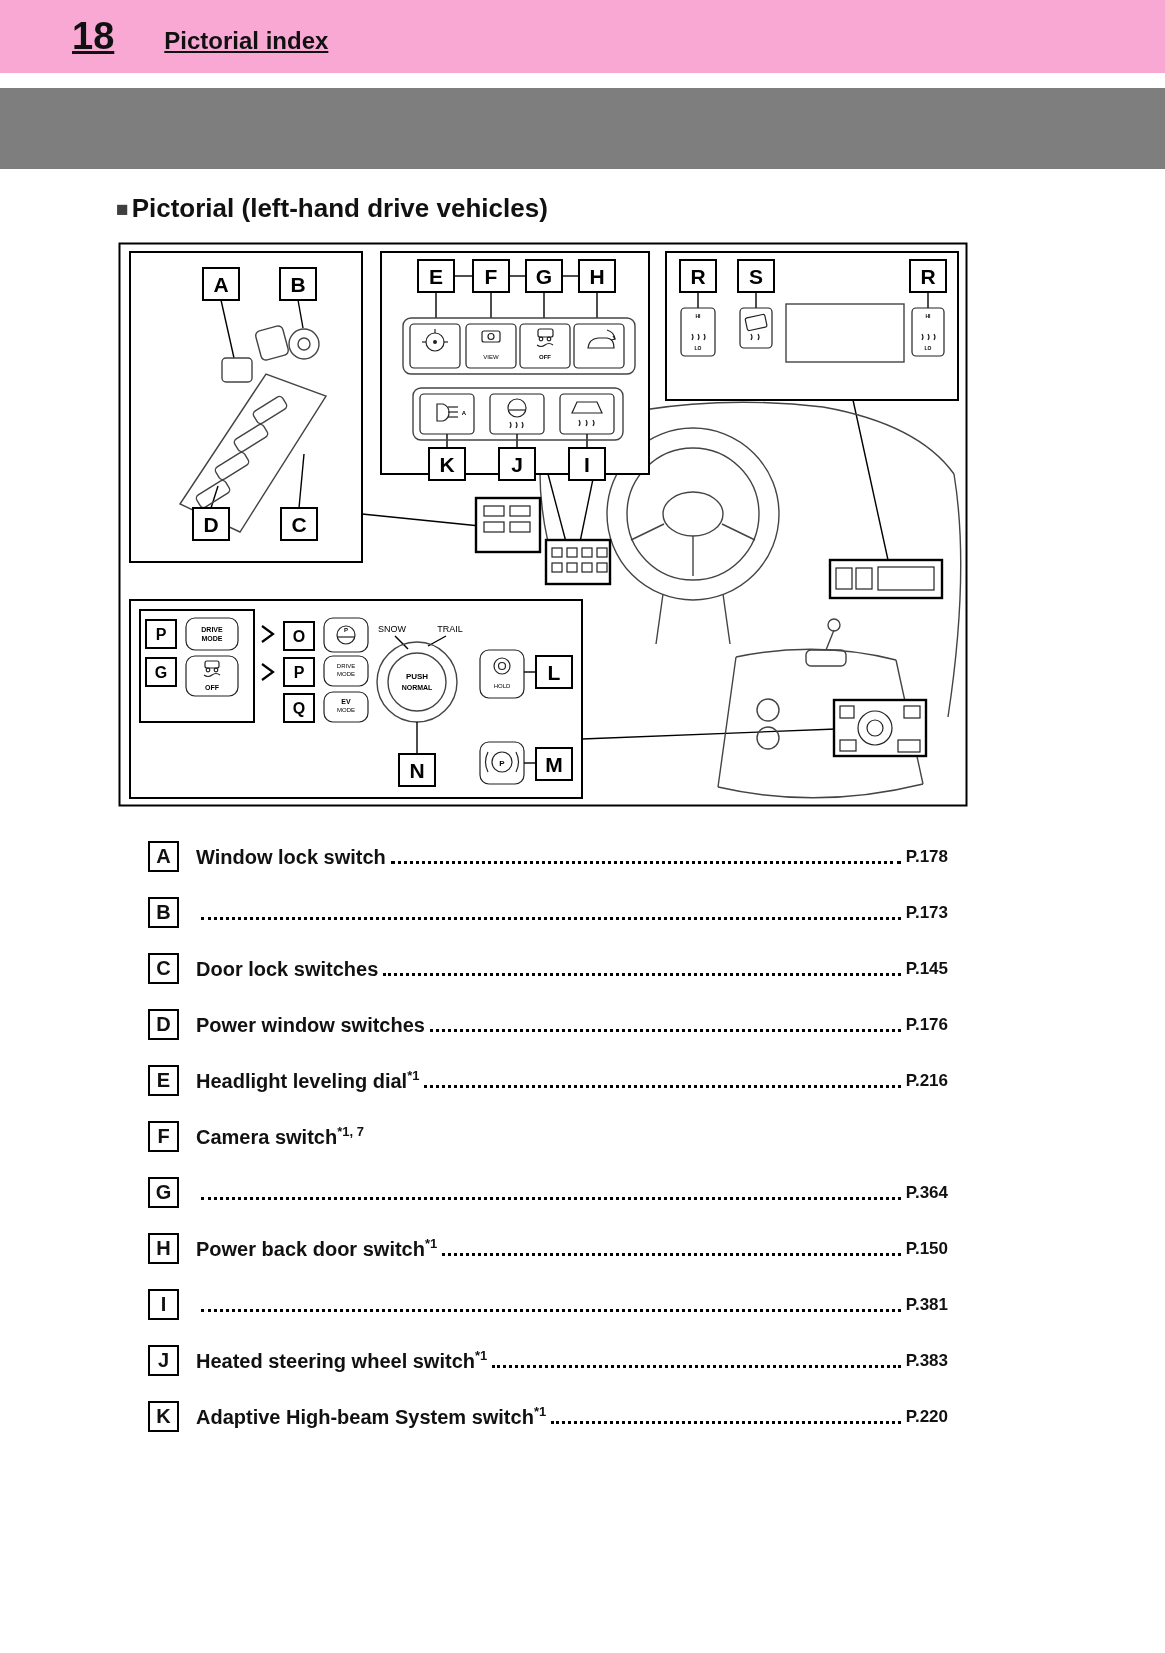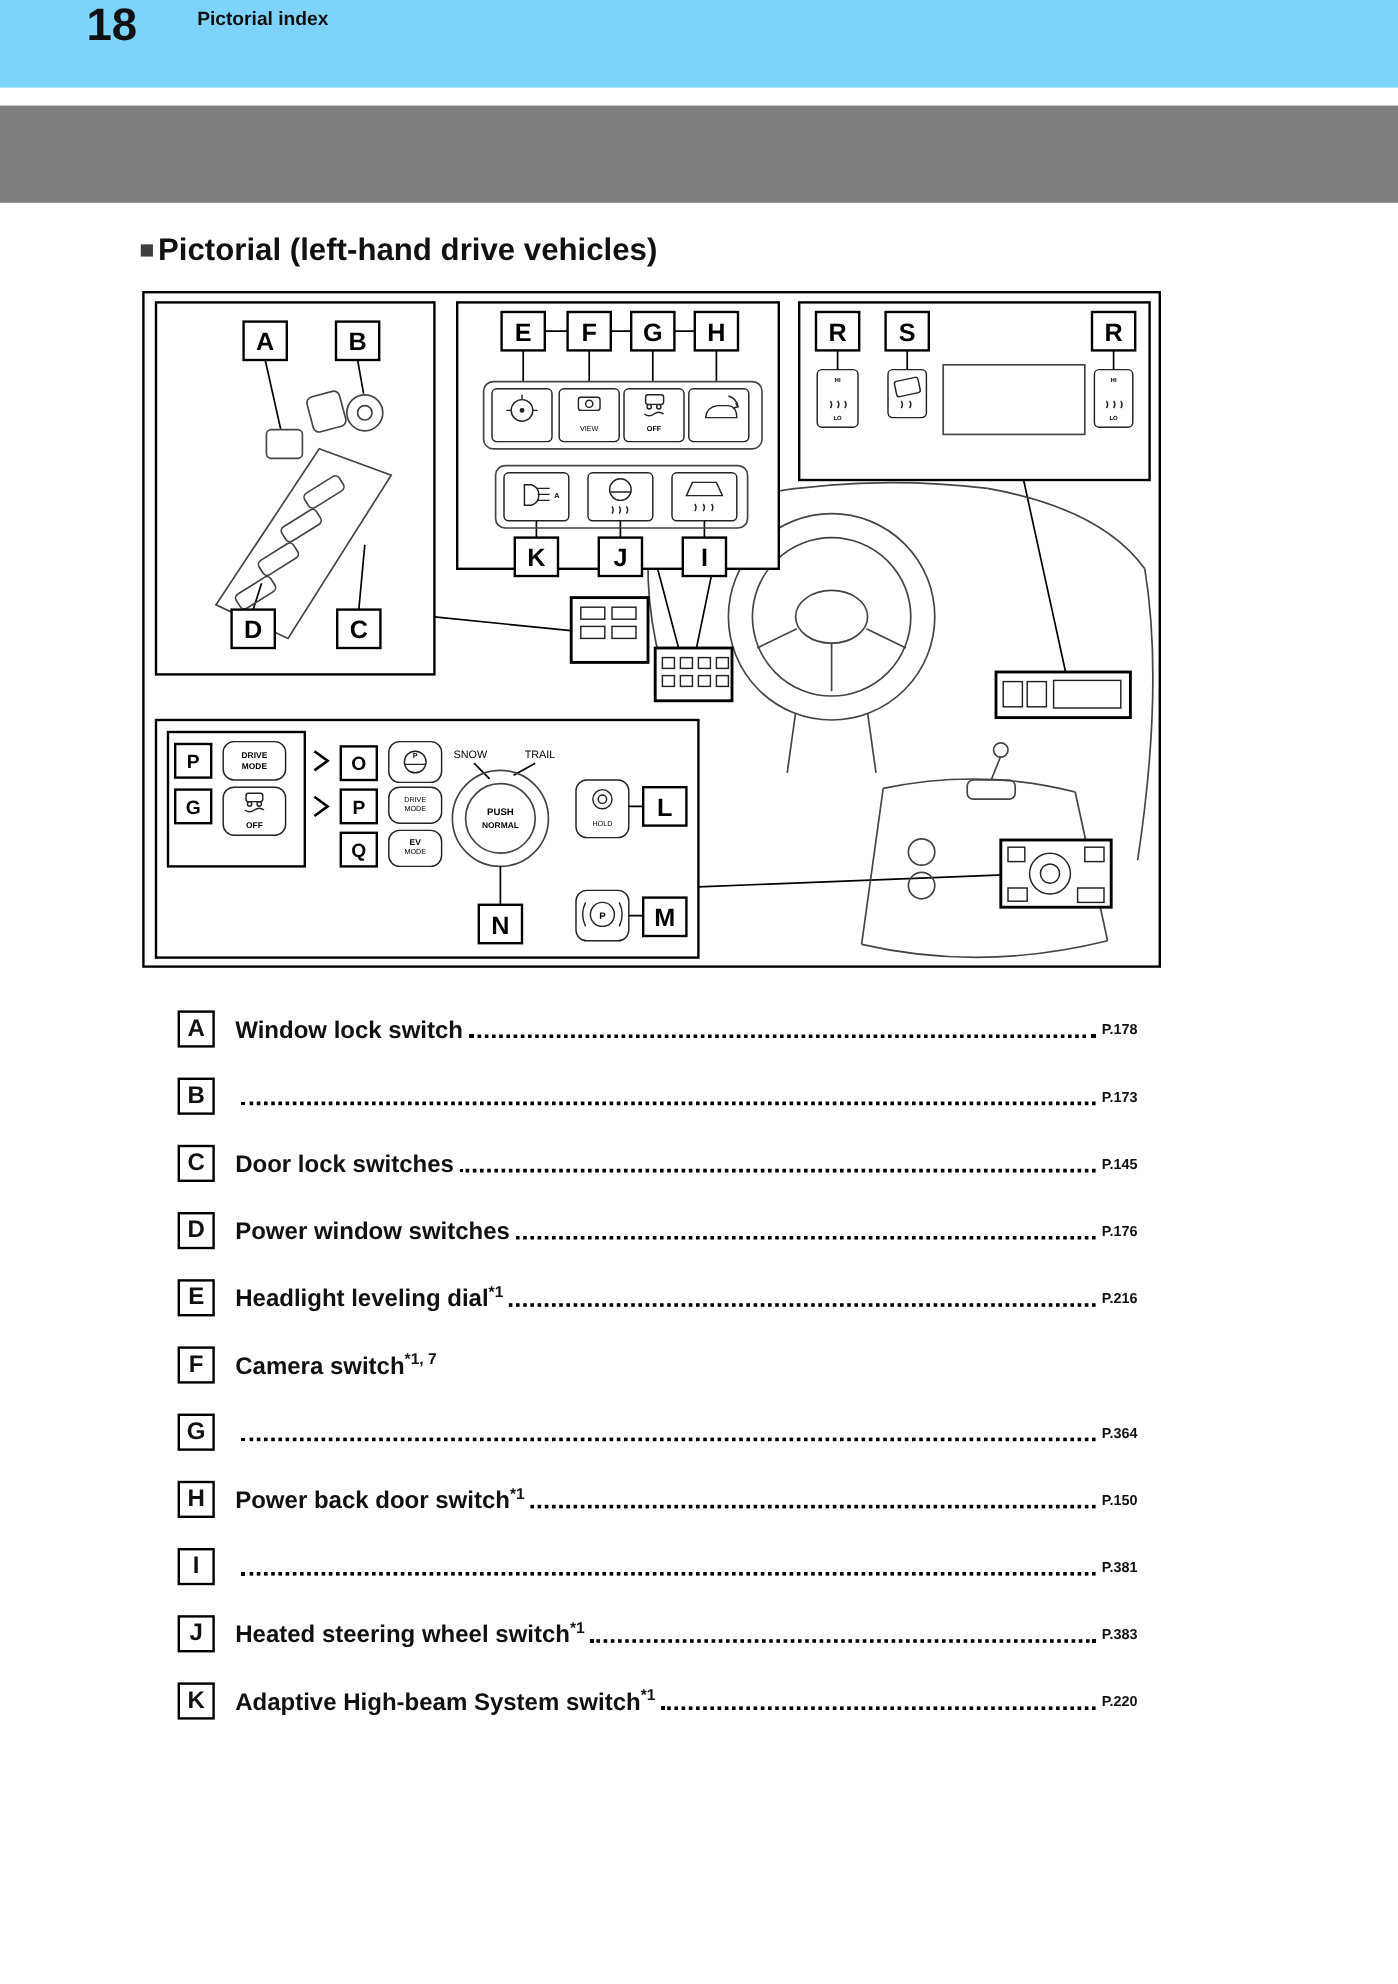--- a/index.html
+++ b/index.html
@@ -1,23 +1,23 @@
 <!DOCTYPE html>
 <html><head>
 <meta charset="utf-8">
 <style>
   * { margin:0; padding:0; box-sizing:border-box; }
   html,body { background:#fff; }
   body {
     width:1165px; height:1653px; position:relative; overflow:hidden;
     font-family:"Liberation Sans", sans-serif; color:#111;
   }
-  .header-strip { height:73px; background:#7dd3fc; display:flex; align-items:flex-start; }
+  .header-strip { height:73px; background:#f9a8d4; display:flex; align-items:center;text-decoration:underline; }
   .page-num { font-size:38px; font-weight:bold; margin-left:72px; }
-  .header-title { font-size:16px; font-weight:bold; margin-left:50px; margin-top:8px; }
+  .header-title { font-size:24px; font-weight:bold; margin-left:50px; margin-top:8px; }
   .band { height:81px; background:#7e7e7e; margin-top:15px; }
   .section-heading { margin:24px 0 0 116px; font-size:26px; font-weight:bold; display:flex; align-items:center; }
   .section-heading .marker { font-size:21px; margin-right:3px; color:#3f3f3f; }
   .diagram-wrap { margin:18px 0 0 118px; width:850px; }
 
   svg text { font-family:"Liberation Sans", sans-serif; fill:#000; }
   .frame { fill:#fff; stroke:#000; stroke-width:2; }
   .lbl  { fill:#fff; stroke:#000; stroke-width:2; }
   .lt   { font-size:21px; font-weight:bold; text-anchor:middle; }
   .lt2  { font-size:16px; font-weight:bold; text-anchor:middle; }
@@ -34,21 +34,21 @@
   .ic  { fill:none; stroke:#222; stroke-width:1.2; }
   .icf { fill:#222; stroke:none; }
 
   .list { margin:30px 0 0 148px; width:800px; }
   .row { display:flex; align-items:center; margin-bottom:25px; }
   .lbox { width:31px; height:31px; flex:0 0 31px; border:2px solid #000; display:flex;
           align-items:center; justify-content:center; font-size:20px; font-weight:bold; margin-right:17px; }
   .itext { font-size:20px; font-weight:bold; white-space:nowrap; }
   .itext sup { font-size:13px; }
   .leader { flex:1; border-bottom:3.2px dotted #000; margin:0 5px; transform:translateY(6px); }
-  .ipage { font-size:12px; font-weight:bold; }
+  .ipage { font-size:17px; font-weight:bold; }
   .no-letter .lbox { border-color:transparent; }
 </style>
 </head>
 <body>
 
 <div class="header-strip">
   <span class="page-num">18</span>
   <span class="header-title">Pictorial index</span>
 </div>
 <div class="band"></div>

